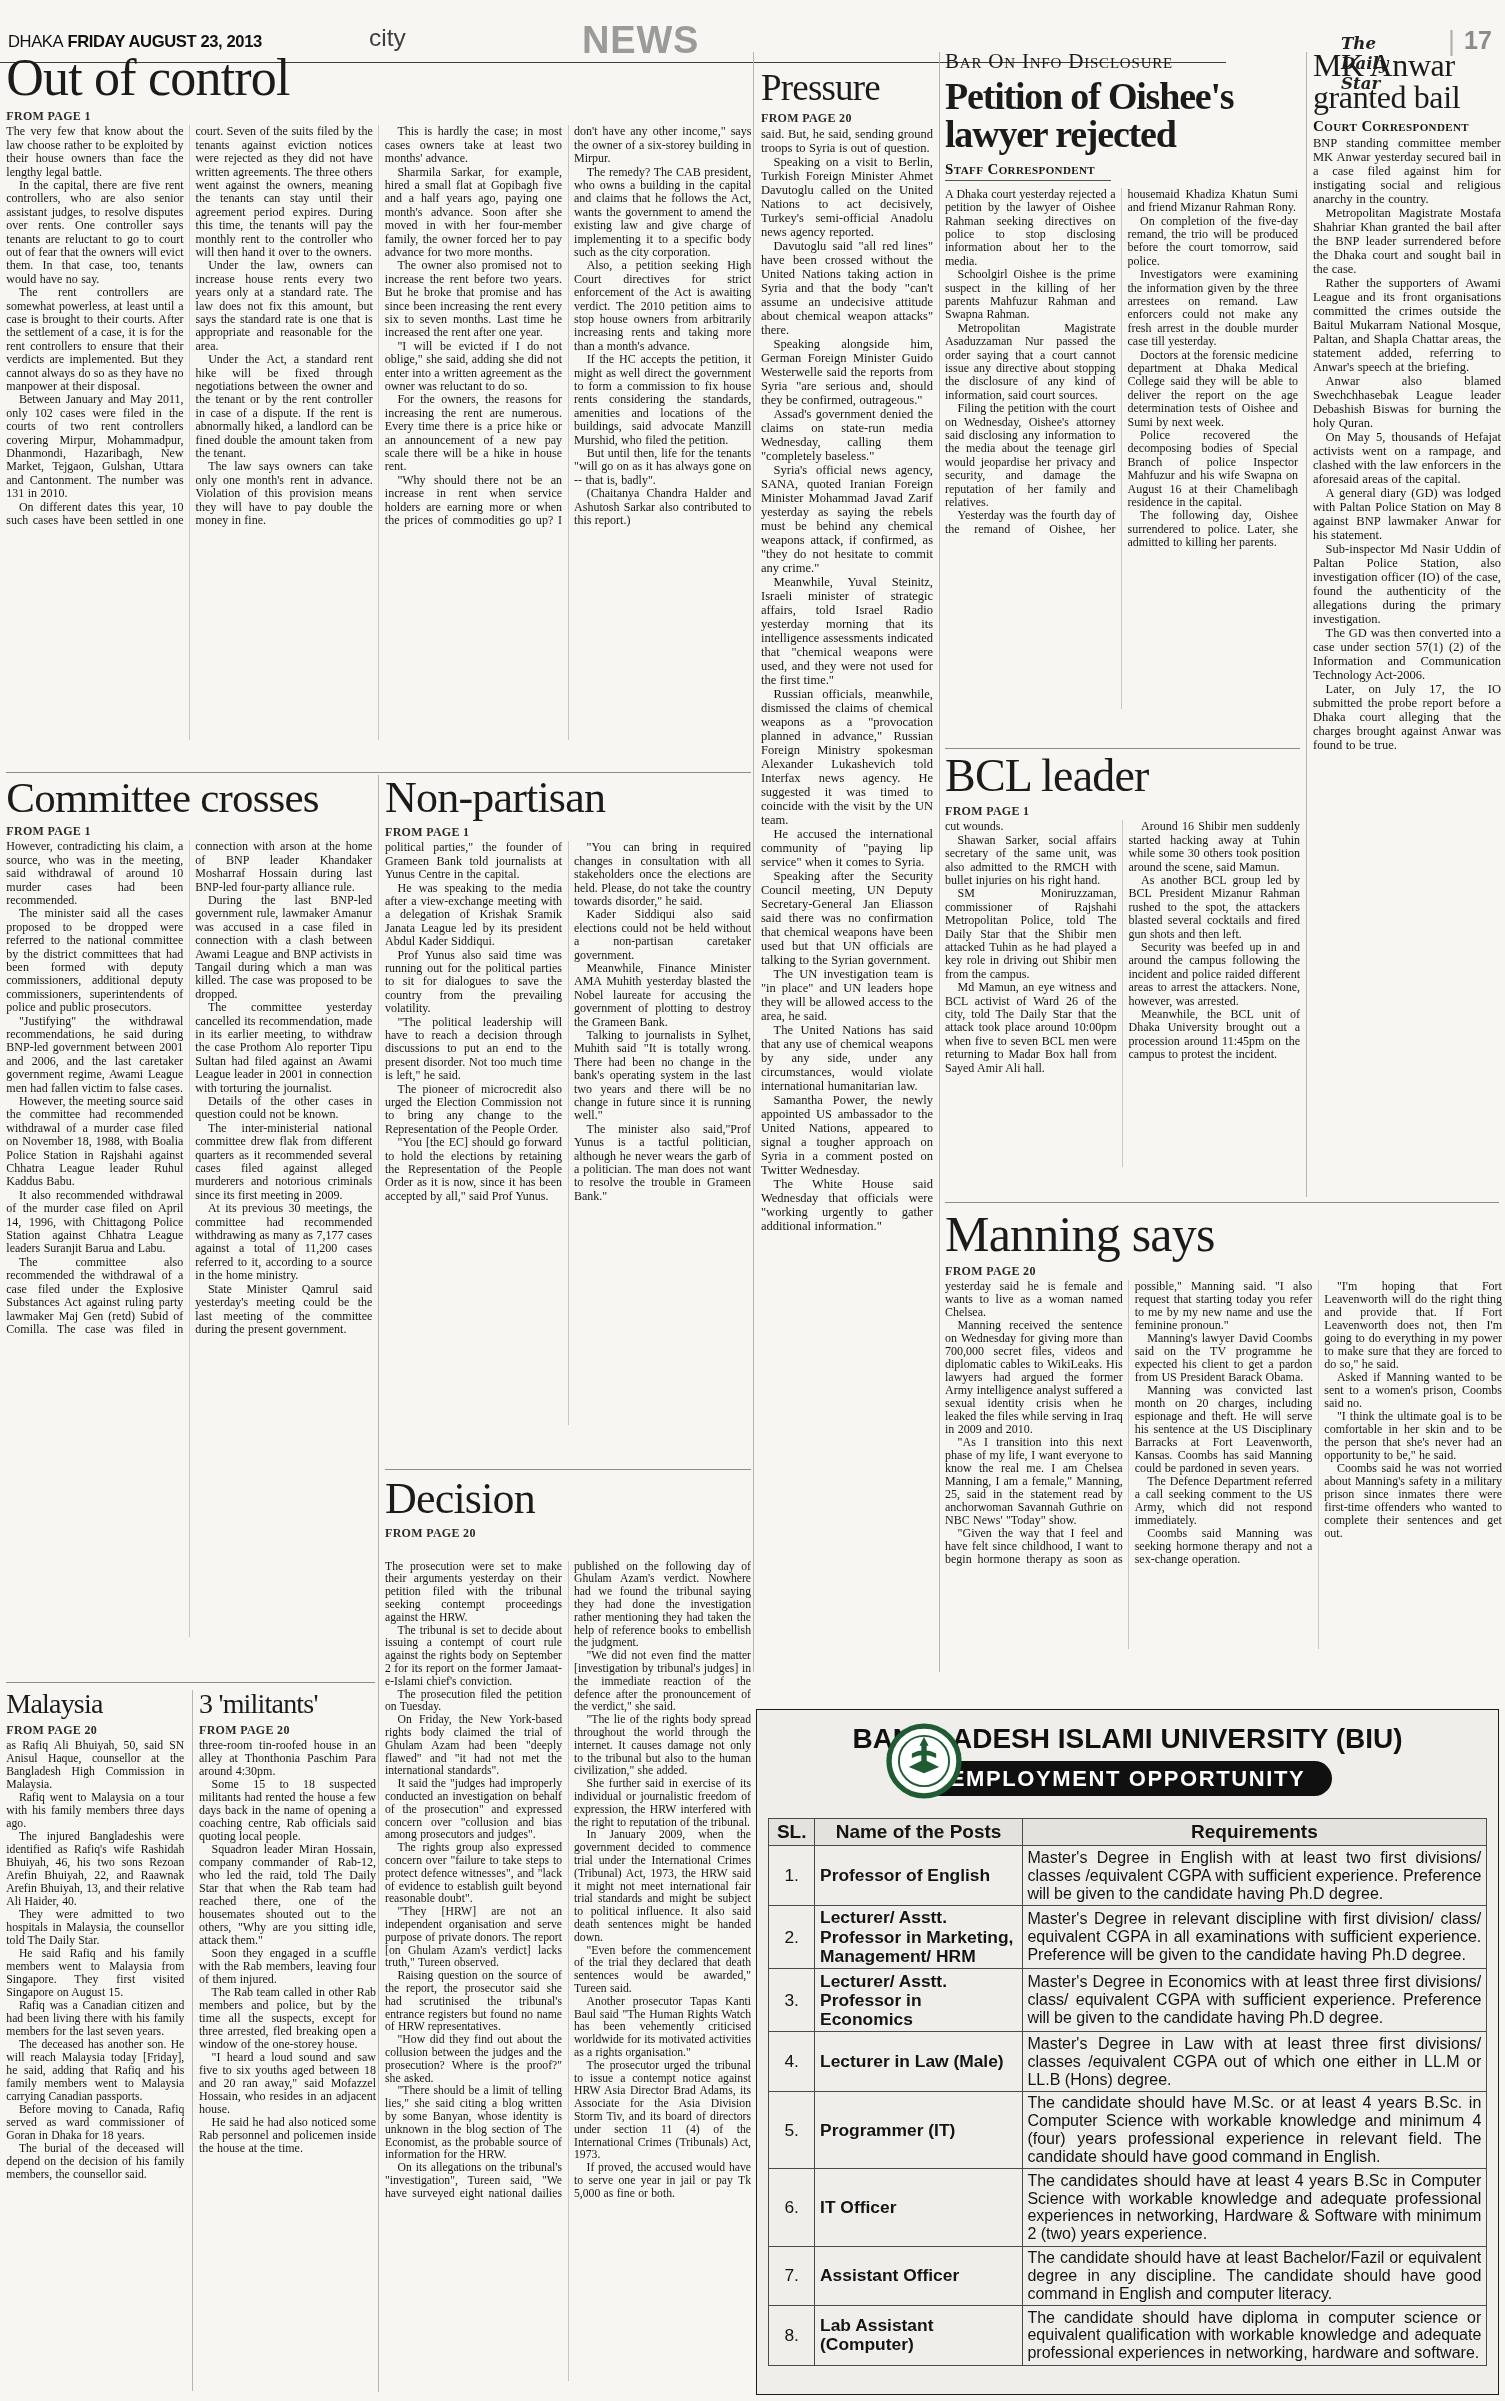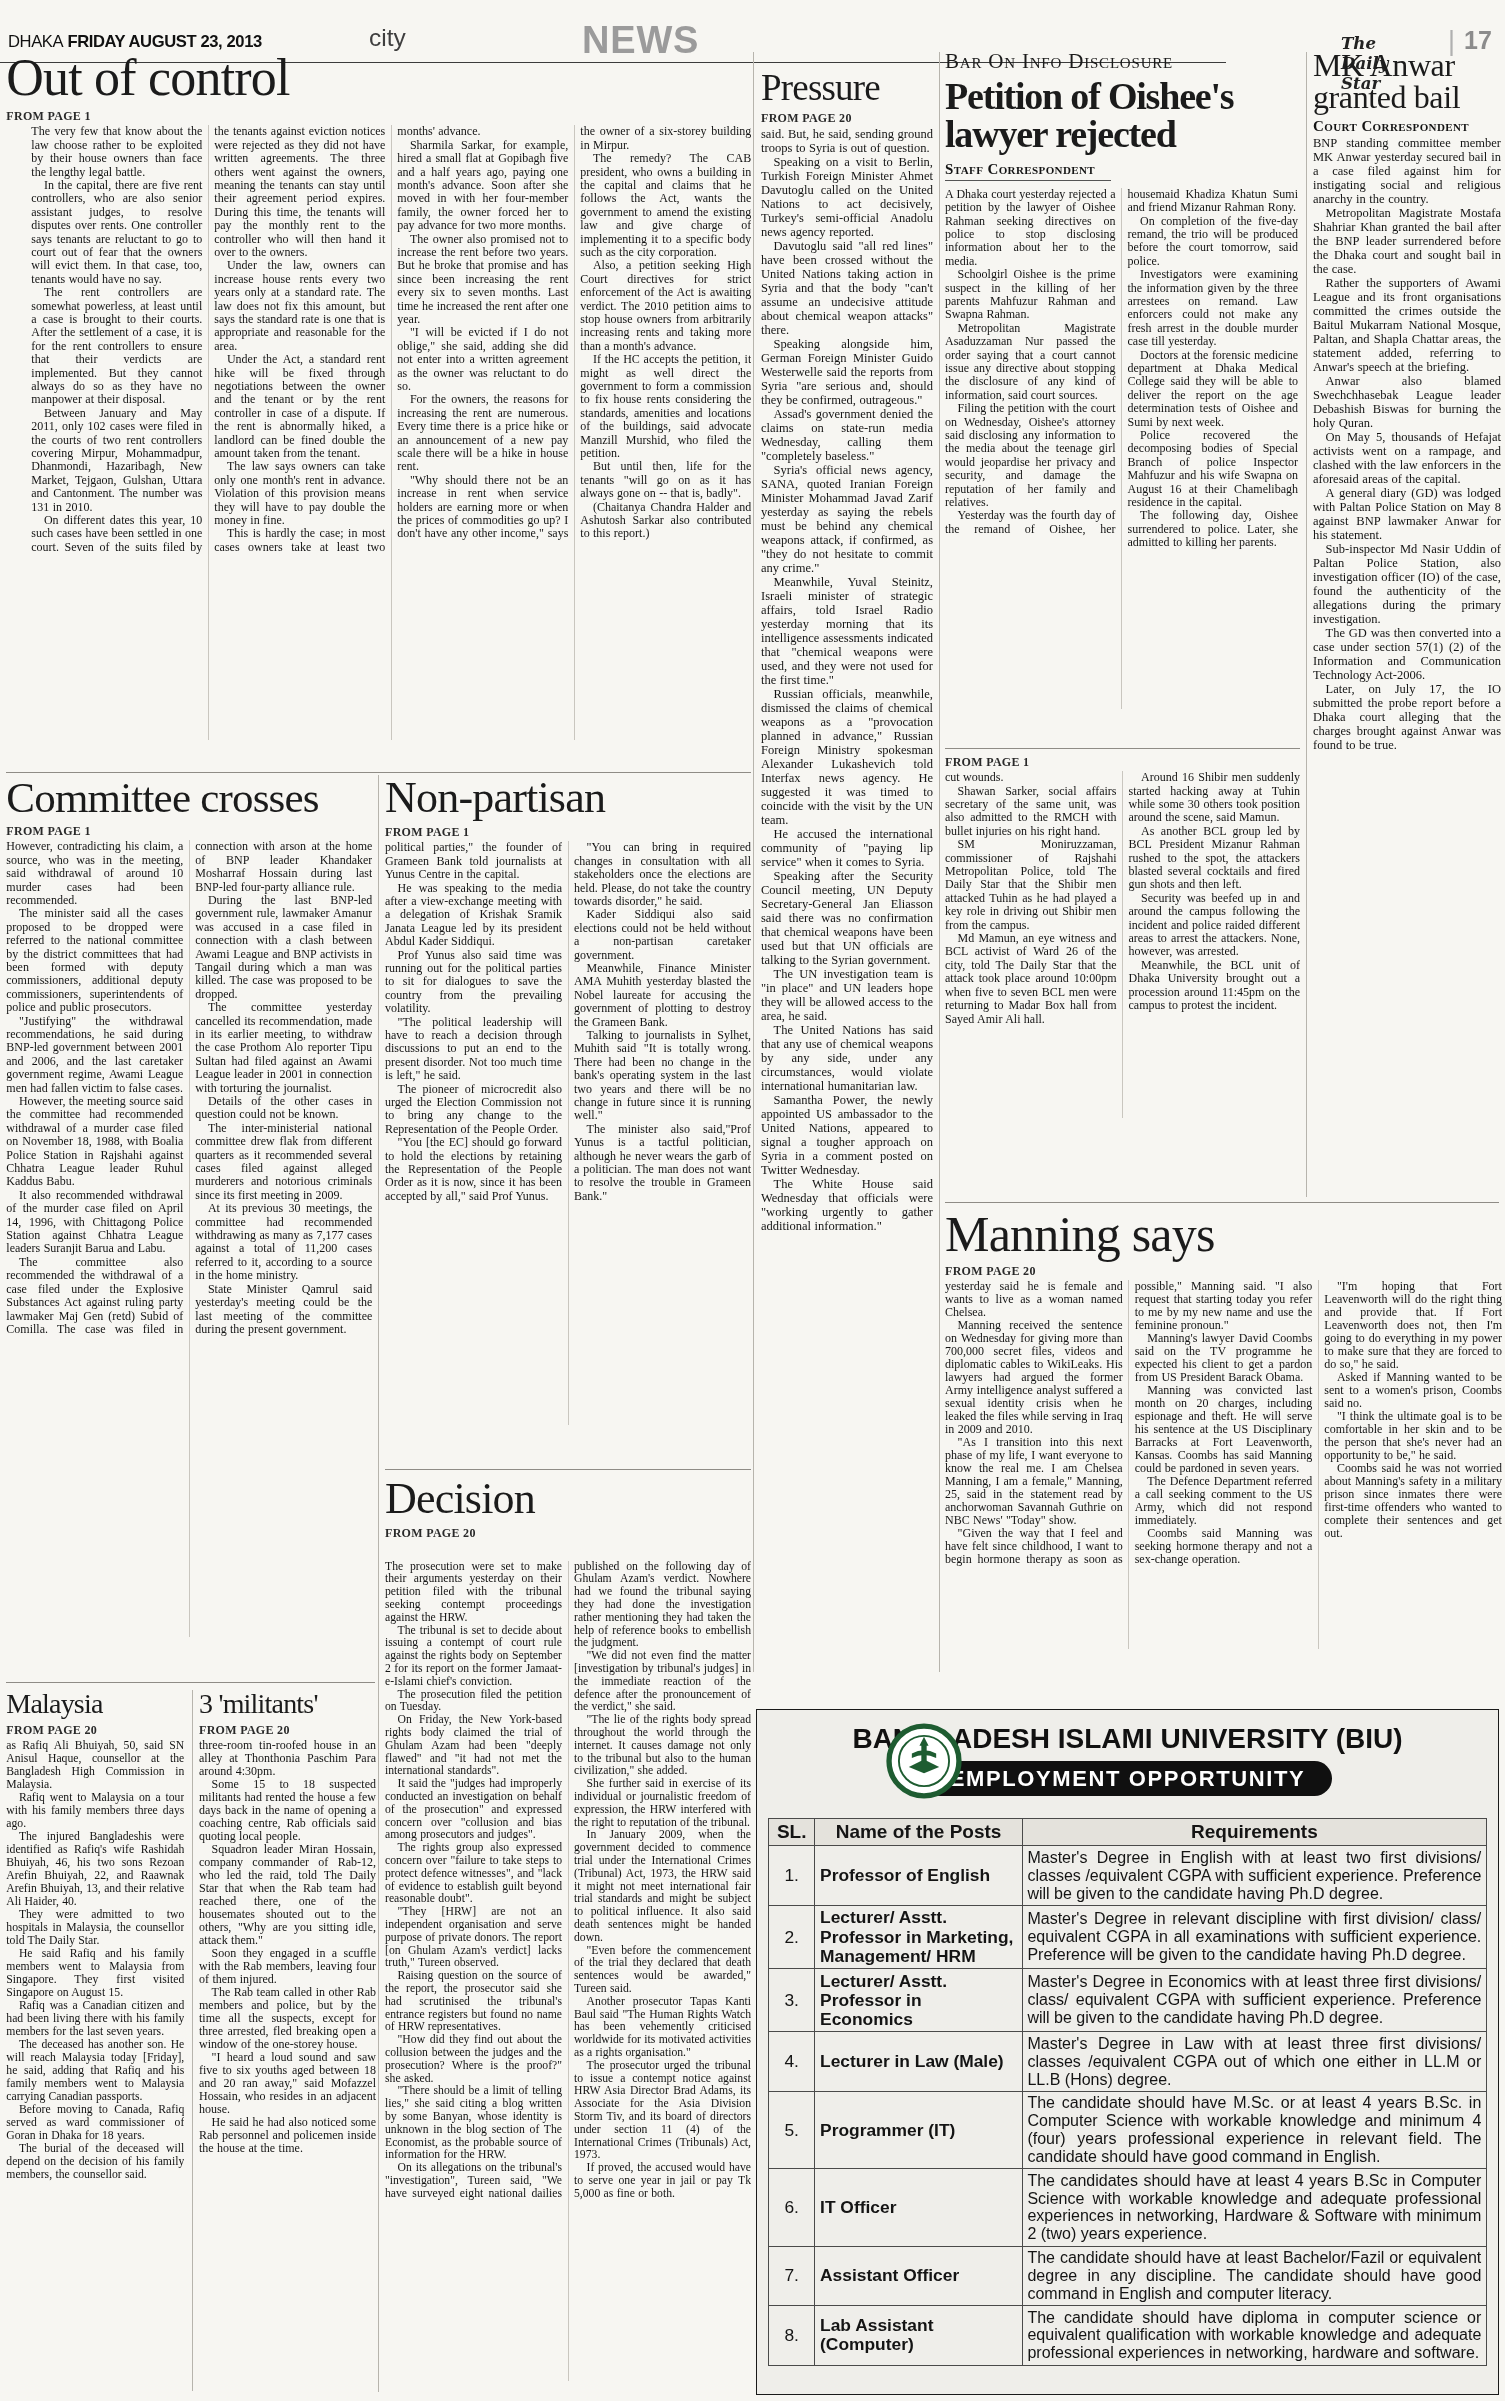--- a/index.html
+++ b/index.html
@@ -70,21 +70,21 @@
 <div class="v-rule" style="left:192px;top:1690px;height:701px;"></div>
 <div class="h-rule" style="left:6.3px;top:772px;width:745px;"></div>
 <div class="h-rule" style="left:945px;top:748px;width:355px;"></div>
 <div class="h-rule" style="left:945px;top:1202px;width:554px;"></div>
 <div class="h-rule" style="left:385px;top:1469px;width:366px;"></div>
 <div class="h-rule" style="left:6.3px;top:1682px;width:369px;"></div>
 
 <div class="section" style="left:6.3px;top:52px;width:745px;height:715px;">
   <h1 class="headline" style="font-size:52px;">Out of control</h1>
   <div class="from-label">FROM PAGE 1</div>
-  <div class="body cols4" style="height:615px;margin-left:25px;">
+  <div class="body cols4" style="height:615px;">
       <p>The very few that know about the law choose rather to be exploited by their house owners than face the lengthy legal battle.</p>
       <p>In the capital, there are five rent controllers, who are also senior assistant judges, to resolve disputes over rents. One controller says tenants are reluctant to go to court out of fear that the owners will evict them. In that case, too, tenants would have no say.</p>
       <p>The rent controllers are somewhat powerless, at least until a case is brought to their courts. After the settlement of a case, it is for the rent controllers to ensure that their verdicts are implemented. But they cannot always do so as they have no manpower at their disposal.</p>
       <p>Between January and May 2011, only 102 cases were filed in the courts of two rent controllers covering Mirpur, Mohammadpur, Dhanmondi, Hazaribagh, New Market, Tejgaon, Gulshan, Uttara and Cantonment. The number was 131 in 2010.</p>
       <p>On different dates this year, 10 such cases have been settled in one court. Seven of the suits filed by the tenants against eviction notices were rejected as they did not have written agreements. The three others went against the owners, meaning the tenants can stay until their agreement period expires. During this time, the tenants will pay the monthly rent to the controller who will then hand it over to the owners.</p>
       <p>Under the law, owners can increase house rents every two years only at a standard rate. The law does not fix this amount, but says the standard rate is one that is appropriate and reasonable for the area.</p>
       <p>Under the Act, a standard rent hike will be fixed through negotiations between the owner and the tenant or by the rent controller in case of a dispute. If the rent is abnormally hiked, a landlord can be fined double the amount taken from the tenant.</p>
       <p>The law says owners can take only one month's rent in advance. Violation of this provision means they will have to pay double the money in fine.</p>
       <p>This is hardly the case; in most cases owners take at least two months' advance.</p>
       <p>Sharmila Sarkar, for example, hired a small flat at Gopibagh five and a half years ago, paying one month's advance. Soon after she moved in with her four-member family, the owner forced her to pay advance for two more months.</p>
@@ -149,20 +149,21 @@
       <p>Anwar also blamed Swechchhasebak League leader Debashish Biswas for burning the holy Quran.</p>
       <p>On May 5, thousands of Hefajat activists went on a rampage, and clashed with the law enforcers in the aforesaid areas of the capital.</p>
       <p>A general diary (GD) was lodged with Paltan Police Station on May 8 against BNP lawmaker Anwar for his statement.</p>
       <p>Sub-inspector Md Nasir Uddin of Paltan Police Station, also investigation officer (IO) of the case, found the authenticity of the allegations during the primary investigation.</p>
       <p>The GD was then converted into a case under section 57(1) (2) of the Information and Communication Technology Act-2006.</p>
       <p>Later, on July 17, the IO submitted the probe report before a Dhaka court alleging that the charges brought against Anwar was found to be true.</p>
     </div>
 </div>
 
 <div class="section" style="left:945px;top:753px;width:355px;height:447px;">
+  <h1 class="headline" style="font-size:46px;">BCL leader</h1>
   <div class="from-label">FROM PAGE 1</div>
   <div class="body cols2" style="height:347px;">
       <p>cut wounds.</p>
       <p>Shawan Sarker, social affairs secretary of the same unit, was also admitted to the RMCH with bullet injuries on his right hand.</p>
       <p>SM Moniruzzaman, commissioner of Rajshahi Metropolitan Police, told The Daily Star that the Shibir men attacked Tuhin as he had played a key role in driving out Shibir men from the campus.</p>
       <p>Md Mamun, an eye witness and BCL activist of Ward 26 of the city, told The Daily Star that the attack took place around 10:00pm when five to seven BCL men were returning to Madar Box hall from Sayed Amir Ali hall.</p>
       <p>Around 16 Shibir men suddenly started hacking away at Tuhin while some 30 others took position around the scene, said Mamun.</p>
       <p>As another BCL group led by BCL President Mizanur Rahman rushed to the spot, the attackers blasted several cocktails and fired gun shots and then left.</p>
       <p>Security was beefed up in and around the campus following the incident and police raided different areas to arrest the attackers. None, however, was arrested.</p>
       <p>Meanwhile, the BCL unit of Dhaka University brought out a procession around 11:45pm on the campus to protest the incident.</p>

